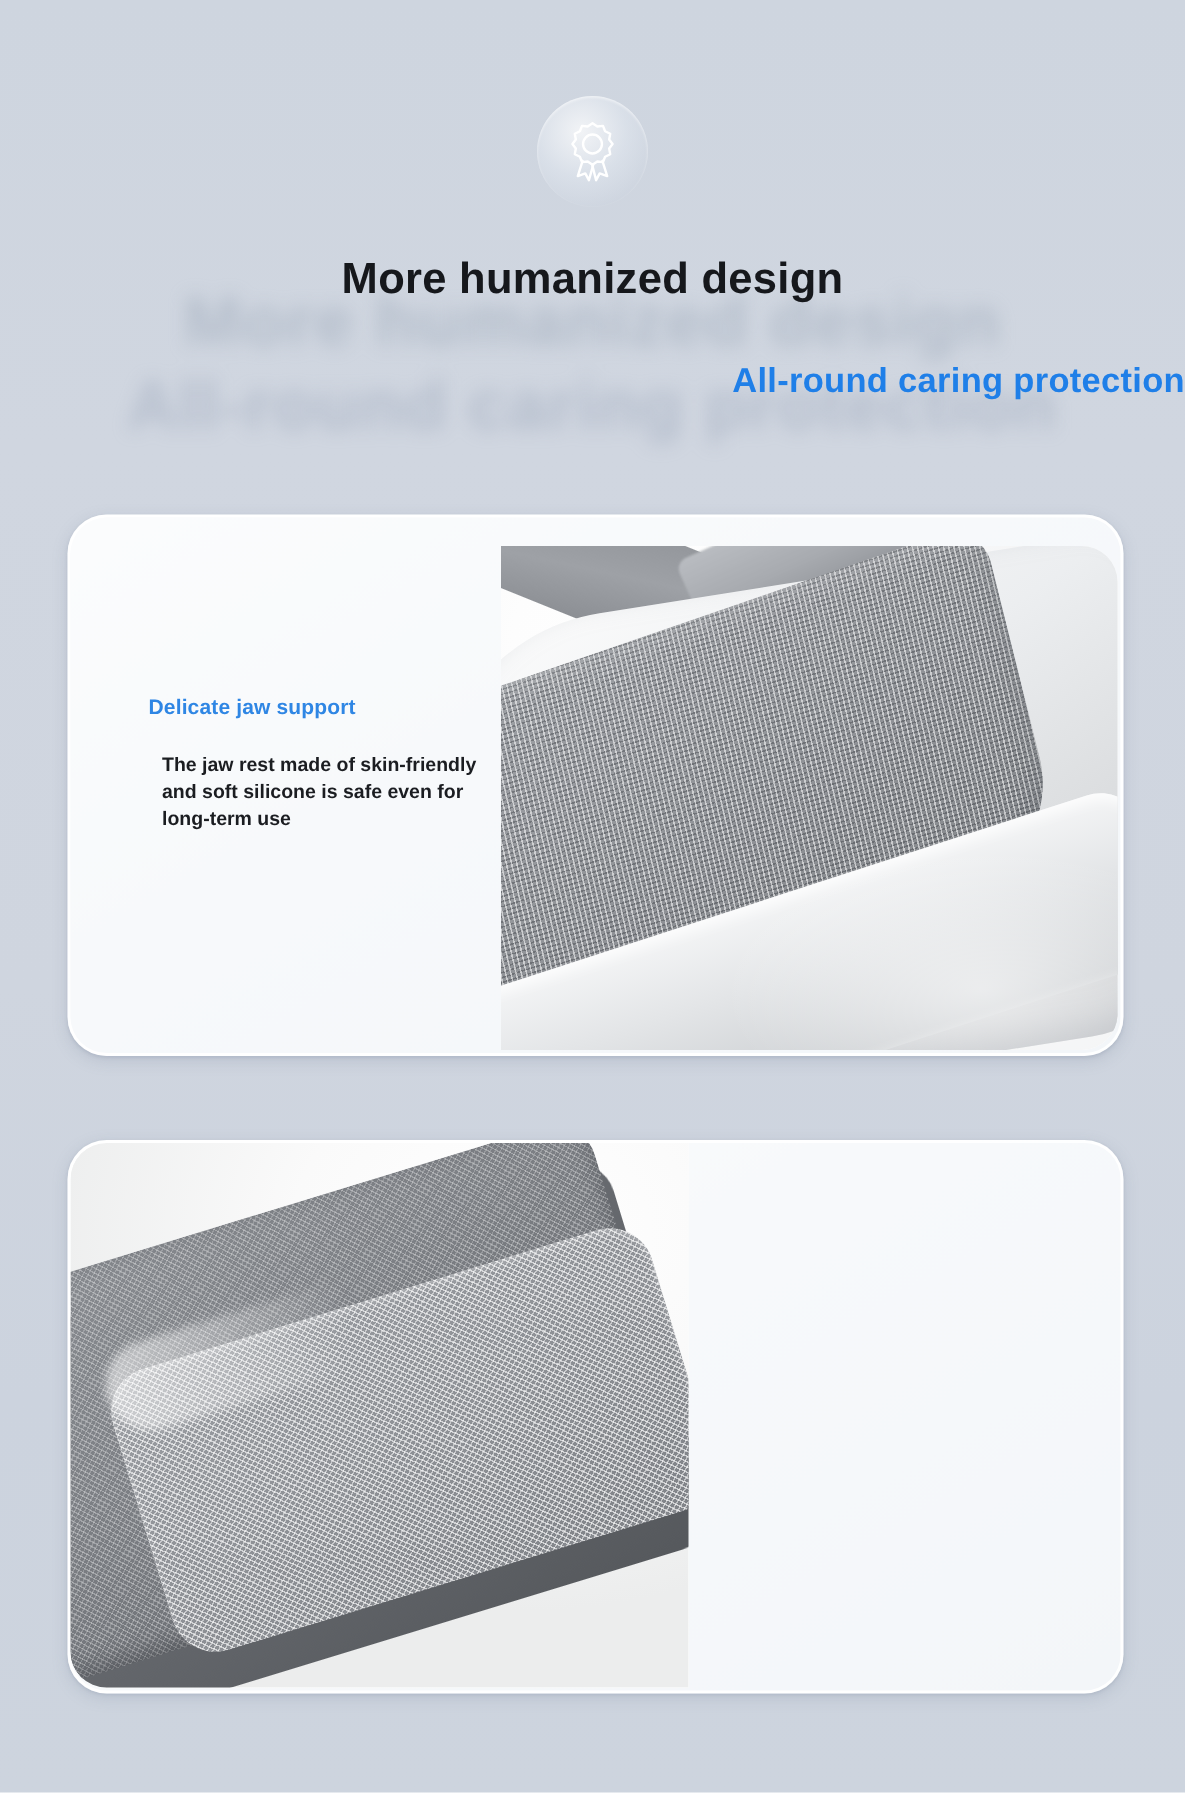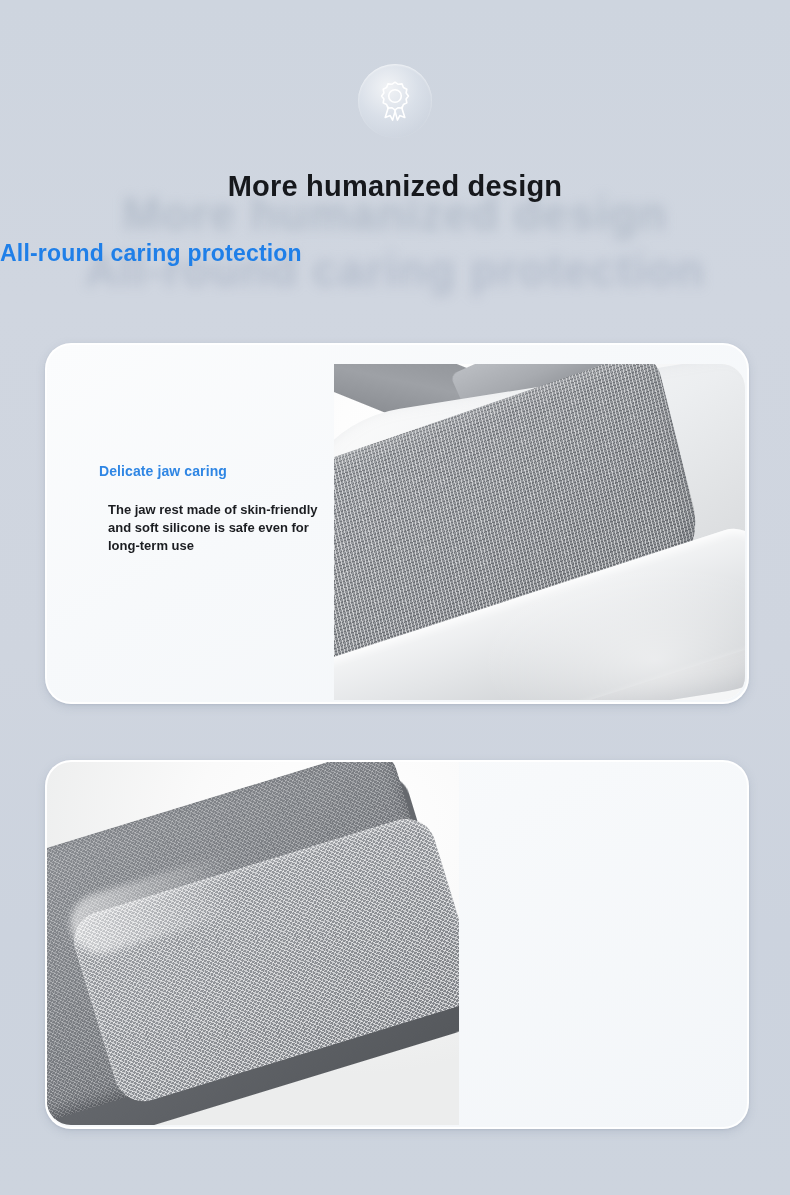--- a/index.html
+++ b/index.html
@@ -73,21 +73,21 @@
     font-size: 29px;
     font-weight: 700;
     color: #16181c;
     letter-spacing: 0.2px;
   }
   .subheadline {
     position: absolute;
     left: 0;
     top: 240px;
     width: 790px;
-    text-align: left;
+    text-align: right;
     font-size: 23px;
     font-weight: 700;
     color: #1f7fe8;
     letter-spacing: 0.2px;
   }
 
   
   .card {
     position: absolute;
     border-radius: 26px;
@@ -364,21 +364,21 @@
       <div class="jaw-strap"></div>
       <div class="jaw-strap2"></div>
       <div class="jaw-shell">
         <div class="jaw-pad"></div>
         <div class="jaw-rim"></div>
       </div>
       <div class="jaw-gloss"></div>
     </div>
 
     <div class="card-text" id="jaw-text">
-      <p class="kicker">Delicate jaw caring</p>
+      <p class="kicker">Delicate jaw support</p>
       <p class="body-copy">The jaw rest made of skin-friendly and soft silicone is safe even for long-term use</p>
     </div>
   </div>
 
   <div class="card" id="card-velcro">
 
     <div class="card-photo" id="photo-velcro">
       <div class="ph-bg"></div>
       <div class="velcro-shadow"></div>
       <div class="velcro-under"></div>

